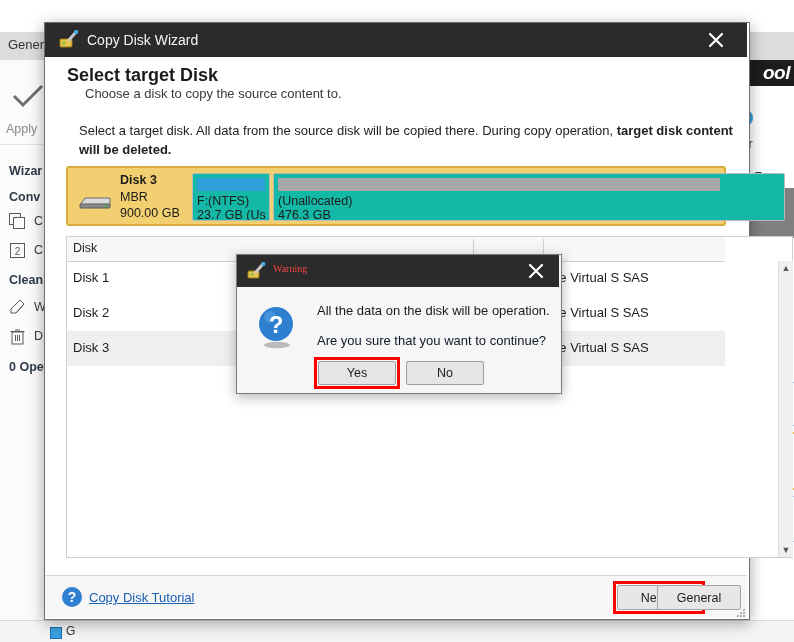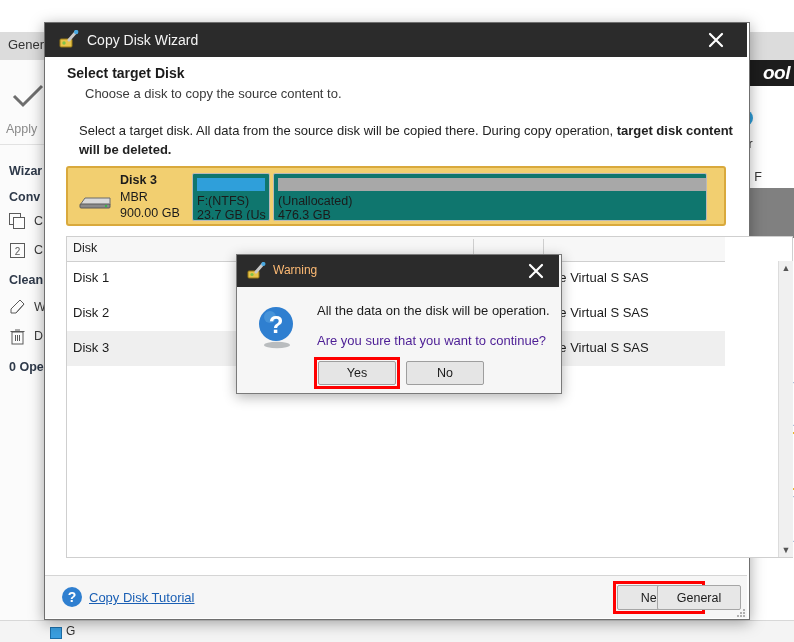--- a/index.html
+++ b/index.html
@@ -108,21 +108,21 @@
     position:absolute;left:42px;top:9px;color:#f4f4f4;font-size:14px;white-space:nowrap;
   }
   #wizard-icon{position:absolute;left:14px;top:7px;width:20px;height:19px;}
   #wizard-close{
     position:absolute;left:660px;top:7px;width:22px;height:20px;cursor:default;
   }
   #wizard-head{
     position:absolute;left:0;top:34px;width:702px;height:54px;background:#ffffff;
     border-bottom:1px solid #d8d8d8;
   }
-  #wizard-head .h1{position:absolute;left:22px;top:8px;font-size:14px;font-weight:bold;color:#1b1b1b;text-align:center;}
+  #wizard-head .h1{position:absolute;left:22px;top:8px;font-size:18px;font-weight:bold;color:#1b1b1b;text-align:center;}
   #wizard-head .h2{position:absolute;left:40px;top:29px;font-size:13px;color:#3a3a3a;}
 
   #wizard-content{
     position:absolute;left:0;top:88px;width:702px;height:464px;background:#ffffff;
   }
   #intro-text{
     position:absolute;left:22px;top:10px;width:660px;font-size:13px;color:#222;line-height:19px;margin-left:12px;
   }
   #intro-text b{font-weight:bold;}
 
@@ -130,29 +130,29 @@
   #disk-strip{
     position:absolute;left:21px;top:55px;width:660px;height:60px;
     background:#f2cf70;border:2px solid #d9a93c;border-radius:3px;
     box-sizing:border-box;
   }
   #disk-glyph{position:absolute;left:10px;top:26px;width:34px;height:16px;}
   #disk-name{position:absolute;left:52px;top:5px;font-size:12.5px;font-weight:bold;color:#1b1b1b;}
   #disk-type{position:absolute;left:52px;top:22px;font-size:12.5px;color:#1b1b1b;}
   #disk-size{position:absolute;left:52px;top:38px;font-size:12.5px;color:#1b1b1b;}
   .part{
-    position:absolute;top:5px;height:48px;background:#0f766e;
+    position:absolute;top:5px;height:48px;background:#14b8a6;
     border:1px solid #b9b9b9;border-radius:2px;box-sizing:border-box;overflow:hidden;
   }
   .part .bar{position:absolute;left:4px;top:4px;height:13px;}
   .part .l1{position:absolute;left:4px;top:20px;font-size:12.5px;color:#1b1b1b;white-space:nowrap;}
   .part .l2{position:absolute;left:4px;top:34px;font-size:12.5px;color:#1b1b1b;white-space:nowrap;}
   #part-f{left:124px;width:78px;}
   #part-f .bar{width:68px;background:#2f9fda;}
-  #part-un{left:205px;width:434px;}
+  #part-un{left:205px;width:512px;}
   #part-un .bar{width:442px;background:#a8a8a8;}
 
   
   #disk-table{
     position:absolute;left:21px;top:125px;width:727px;height:322px;
     border:1px solid #cfcfcf;background:#ffffff;box-sizing:border-box;
   }
   #tbl-header{
     position:absolute;left:0;top:0;width:658px;height:24px;
     background:#f7f7f7;border-bottom:1px solid #cfcfcf;
@@ -190,25 +190,25 @@
   }
 
   
   #warn{
     position:absolute;left:236px;top:254px;width:324px;height:138px;
     background:#f6f6f6;border:1px solid #7a7a7a;
     box-shadow:0 3px 12px rgba(0,0,0,.30);
   }
   #warn-titlebar{position:absolute;left:0;top:0;width:322px;height:32px;background:#2b2b2b;}
   #warn-icon{position:absolute;left:10px;top:7px;width:19px;height:18px;}
-  #warn-title{position:absolute;left:36px;top:8px;color:#fdba74;font-size:12px;}
+  #warn-title{position:absolute;left:36px;top:8px;color:#ef4444;font-size:10px;font-family:Liberation Serif, serif;}
   #warn-close{position:absolute;left:288px;top:6px;width:22px;height:20px;cursor:default;}
   #warn-qmark{position:absolute;left:16px;top:48px;width:48px;height:48px;}
   #warn-l1{position:absolute;left:80px;top:48px;font-size:13px;color:#1b1b1b;white-space:nowrap;}
-  #warn-l2{position:absolute;left:80px;top:78px;font-size:13px;color:#4c1d95;white-space:nowrap;}
+  #warn-l2{position:absolute;left:80px;top:78px;font-size:13px;color:#0f172a;white-space:nowrap;}
   .dbtn{
     position:absolute;top:106px;width:78px;height:24px;
     background:#e5e5e5;border:1px solid #9e9e9e;border-radius:2px;
     font-size:12.5px;color:#1b1b1b;font-family:"Liberation Sans",sans-serif;
     display:flex;align-items:center;justify-content:center;box-sizing:border-box;
   }
   #btn-yes{left:81px;}
   #btn-no{left:169px;}
   #yes-highlight{
     position:absolute;left:77px;top:102px;width:86px;height:32px;

